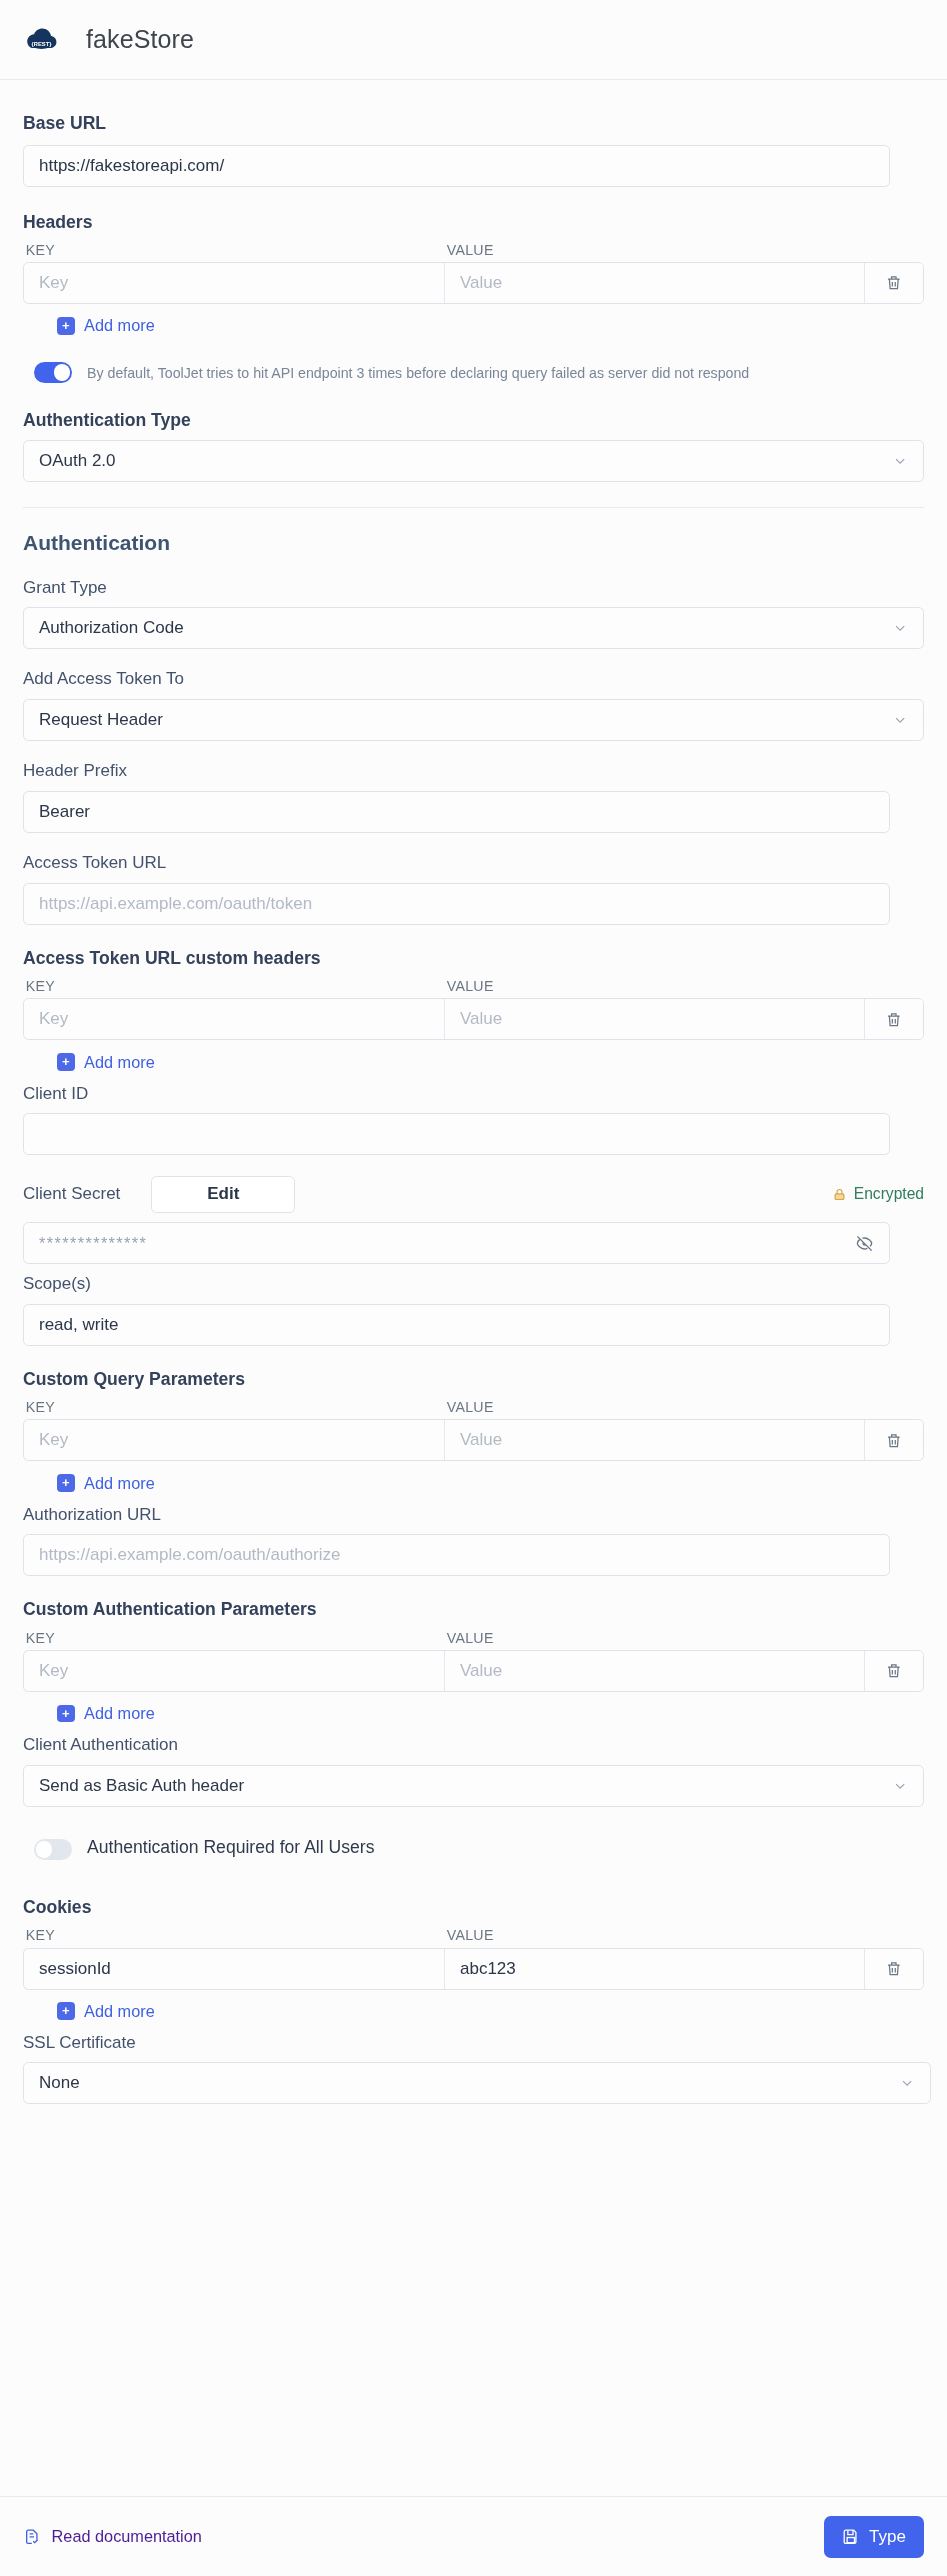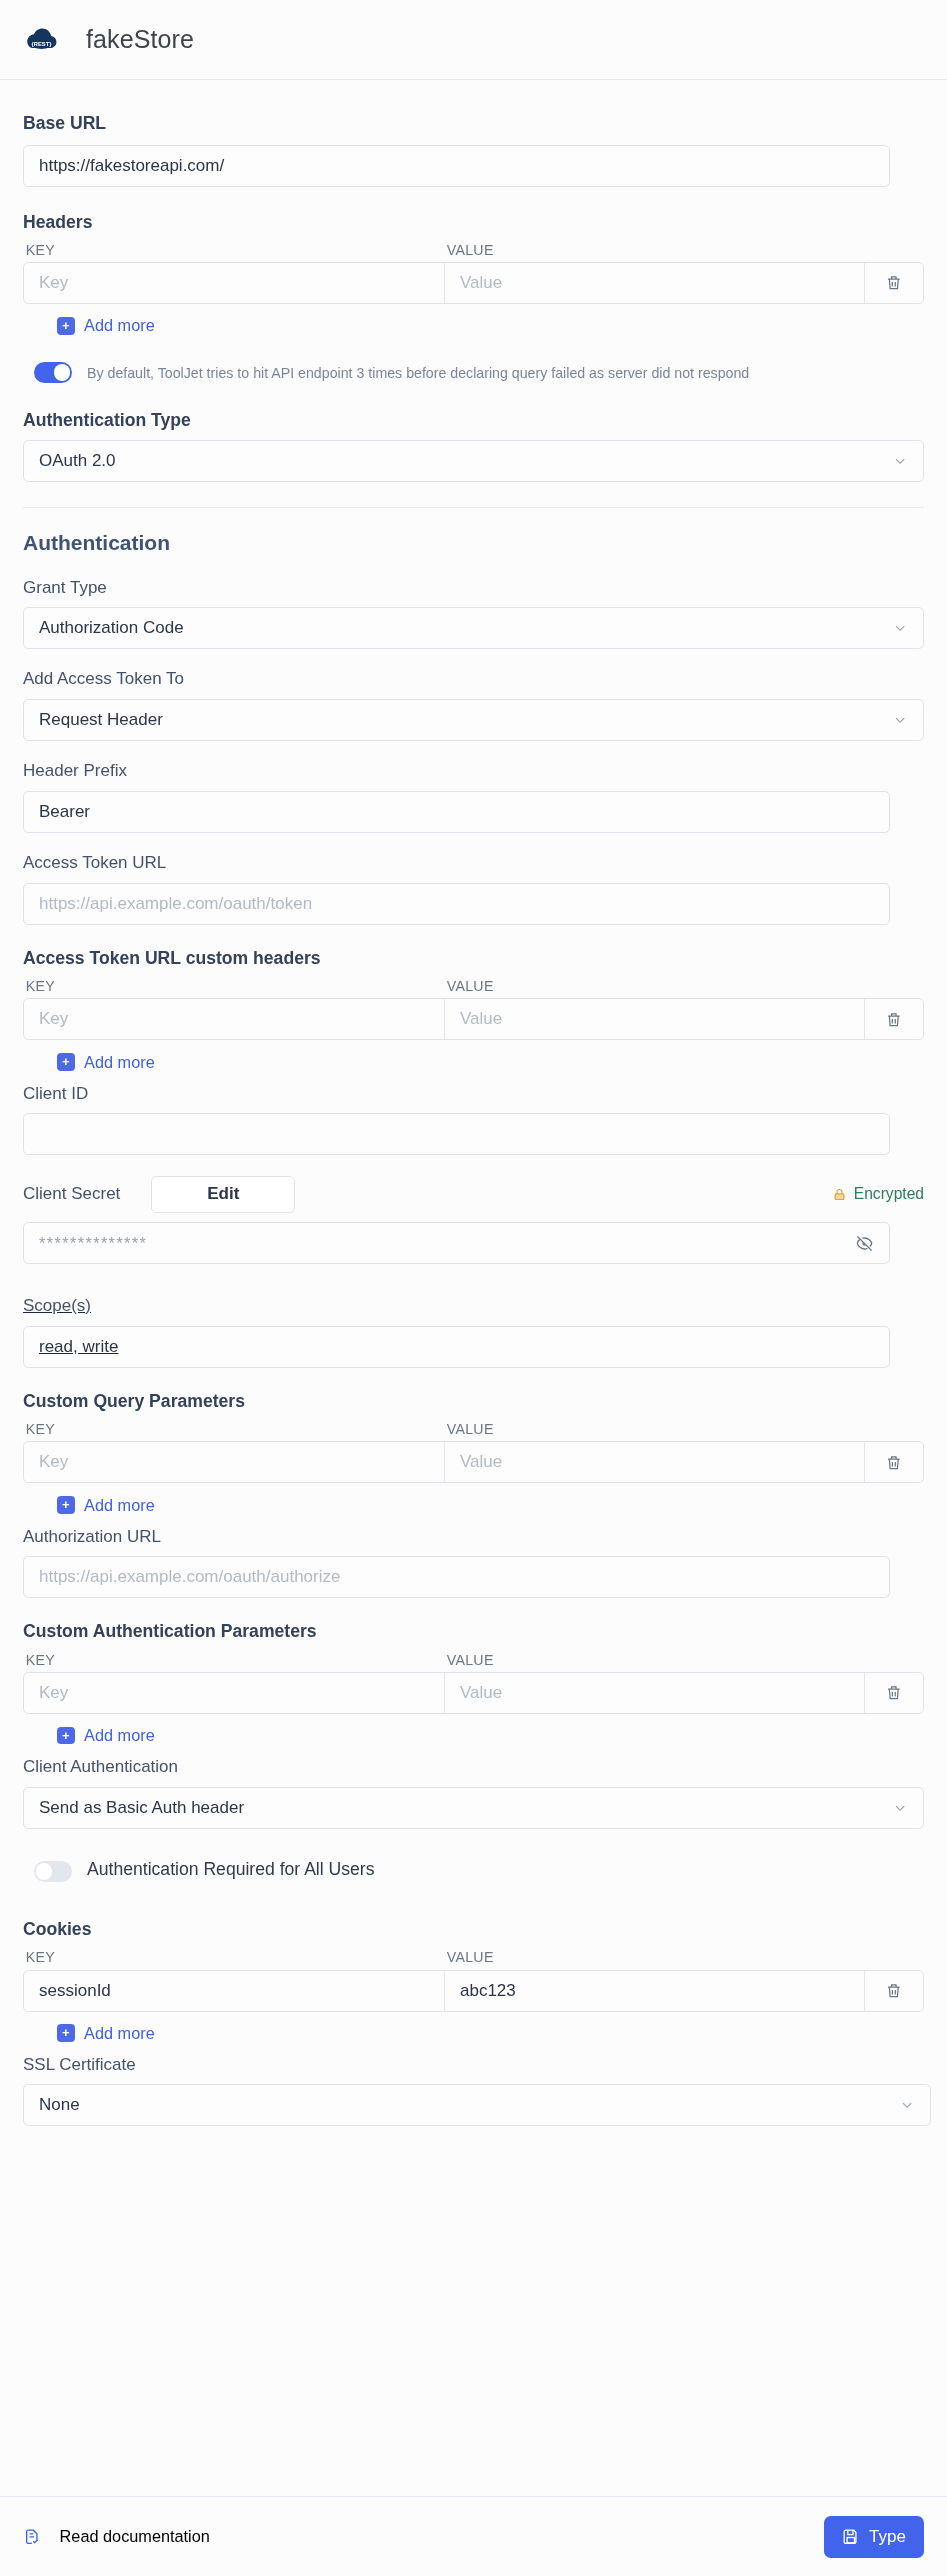--- a/index.html
+++ b/index.html
@@ -246,23 +246,23 @@
     border-top: 0.7px solid #e6e9ef;
     background: #fcfcfd;
     display: flex;
     align-items: center;
     justify-content: space-between;
     padding: 0 23px 0 23px;
   }
   .doc-link {
     display: flex;
     align-items: center;
-    gap: 19px;
+    gap: 11px;
     font-size: 16.3px;
-    color: #000000;
+    color: #4c1d95;
   }
   .save-btn {
     width: 100px;
     height: 42px;
     background: #4263eb;
     border-radius: 6.8px;
     display: flex;
     align-items: center;
     justify-content: center;
     gap: 9.5px;
@@ -436,21 +436,21 @@
           <span class="eye-slash">
             <svg width="19" height="19" viewBox="0 0 24 24" fill="none" stroke="#6b7684" stroke-width="1.7">
               <path d="M3 3l18 18"></path>
               <path d="M10.6 10.6a2 2 0 0 0 2.8 2.8"></path>
               <path d="M9.4 5.3A9.7 9.7 0 0 1 12 5c5 0 9 4.5 9 7 0 .9-.7 2.2-1.9 3.4M6.2 6.8C4 8.3 3 10.3 3 12c0 2 4 7 9 7 1.3 0 2.5-.3 3.6-.8"></path>
             </svg>
           </span>
         </div>
       </div>
 
-      <div class="field-block" style="margin-top:32px;text-decoration:underline;">
+      <div class="field-block" style="margin-top:10px;">
         <span class="label-sm">Scope(s)</span>
         <div class="input" style="margin-top:9.5px;">
           <span>read, write</span>
         </div>
       </div>
 
       <div class="field-block" style="margin-top:23px;">
         <span class="label">Custom Query Parameters</span>
         <div class="kv-heads" style="margin-top:9.5px;">
           <span class="col-head kh-key">KEY</span>

